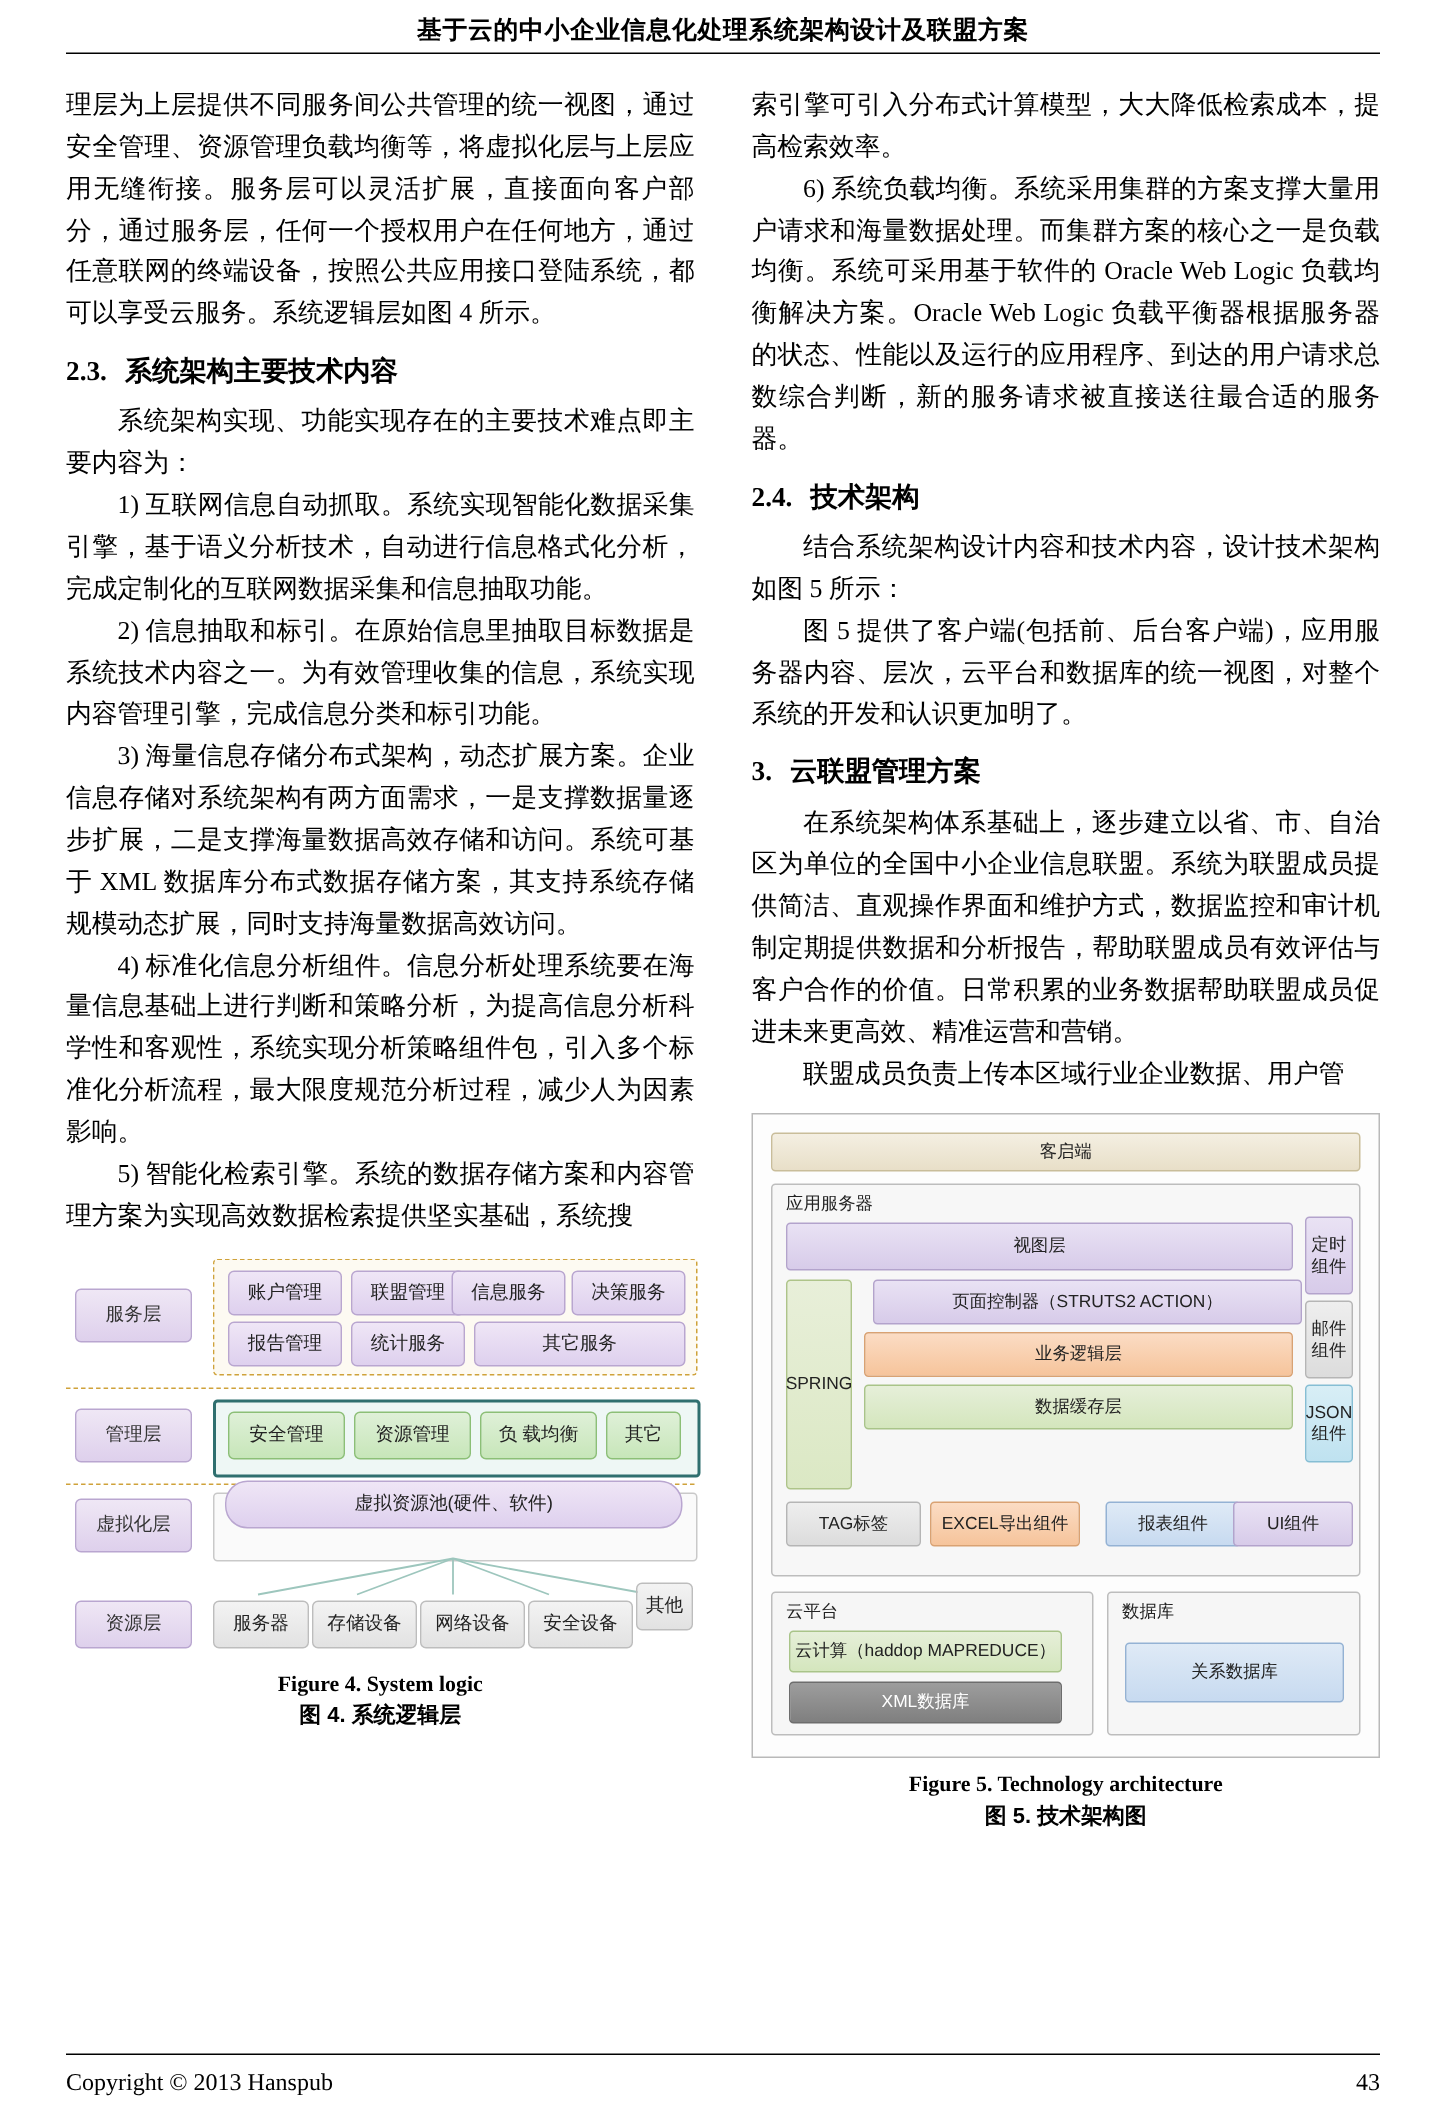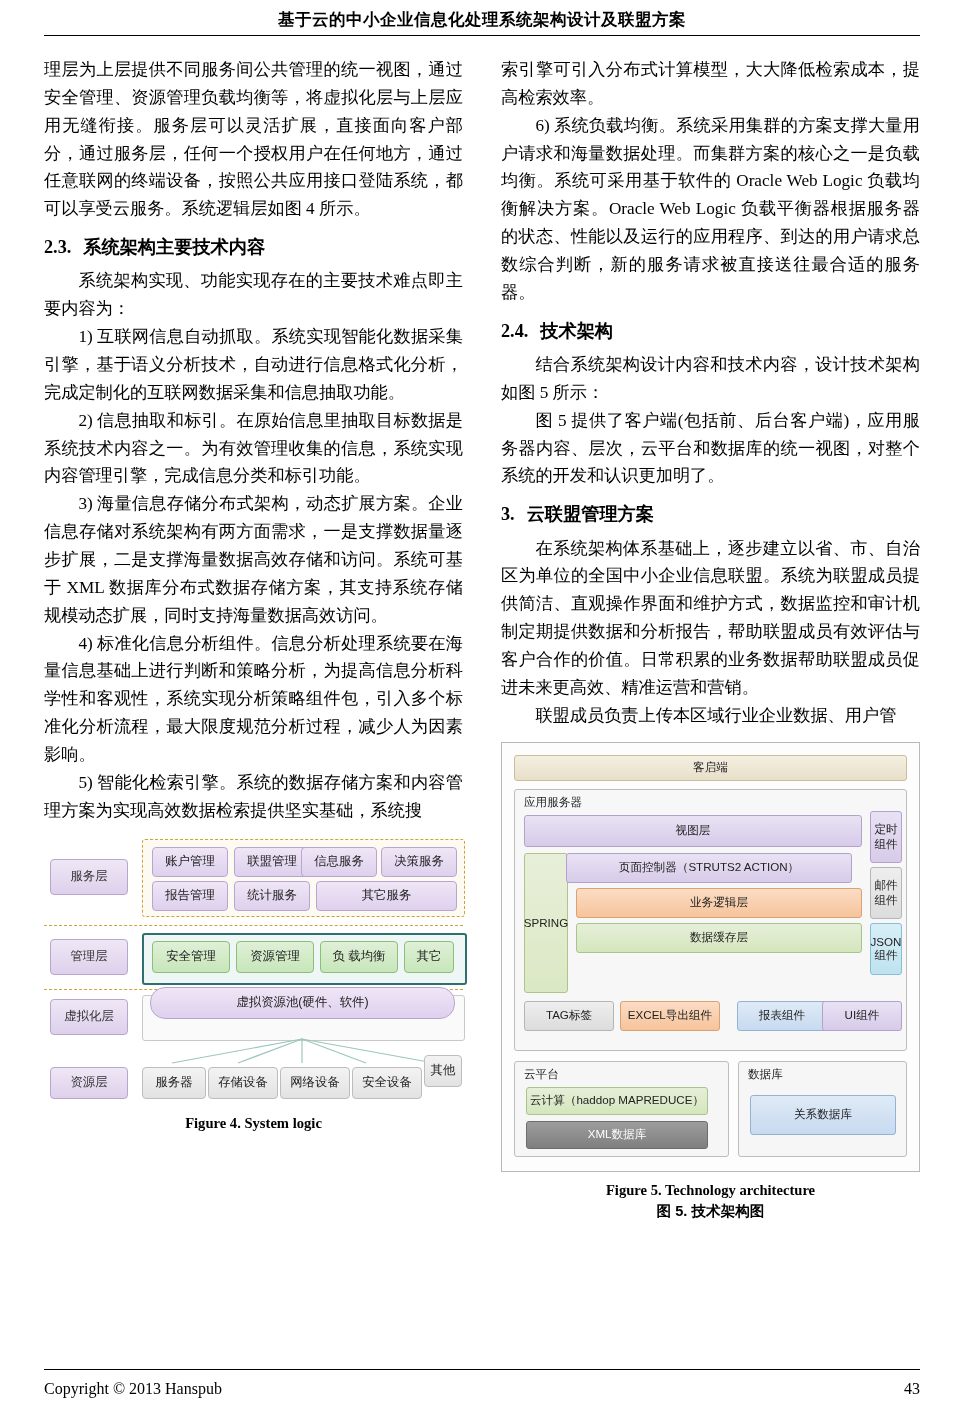--- a/index.html
+++ b/index.html
@@ -307,20 +307,21 @@
           <div class="lbl f4-left" style="left:6px; top:230px; width:78px; height:32px;">资源层</div>
           <div class="lbl f4-box-grey" style="left:98px; top:230px; width:64px; height:32px;">服务器</div>
           <div class="lbl f4-box-grey" style="left:164px; top:230px; width:70px; height:32px;">存储设备</div>
           <div class="lbl f4-box-grey" style="left:236px; top:230px; width:70px; height:32px;">网络设备</div>
           <div class="lbl f4-box-grey" style="left:308px; top:230px; width:70px; height:32px;">安全设备</div>
           <div class="lbl f4-box-grey" style="left:380px; top:218px; width:38px; height:32px;">其他</div>
         </div>
 
         <div class="figcap">
           <div>Figure 4. System logic</div>
+          <div class="cn">图 4. 系统逻辑层</div>
         </div>
       </div>
     </div>
 
     <div class="col">
       <p class="noind">索引擎可引入分布式计算模型，大大降低检索成本，提高检索效率。</p>
 
       <p class="listp">
         <span class="lnum">6)</span><span>系统负载均衡。系统采用集群的方案支撑大量用户请求和海量数据处理。而集群方案的核心之一是负载均衡。系统可采用基于软件的 Oracle Web Logic 负载均衡解决方案。Oracle Web Logic 负载平衡器根据服务器的状态、性能以及运行的应用程序、到达的用户请求总数综合判断，新的服务请求被直接送往最合适的服务器。</span>
       </p>
@@ -344,21 +345,21 @@
 
           <div class="f5box f5-client" style="left:12px; top:12px; width:393px; height:26px;">客启端</div>
 
           <div class="f5box f5-appsrv" style="left:12px; top:46px; width:393px; height:262px; display:block;"></div>
           <div class="f5-lbl" style="left:22px; top:52px;">应用服务器</div>
 
           <div class="f5box f5-purple" style="left:22px; top:72px; width:338px; height:32px;">视图层</div>
 
           <div class="f5box f5-spring" style="left:22px; top:110px; width:44px; height:140px;">SPRING</div>
 
-          <div class="f5box f5-purple" style="left:64px; top:110px; width:286px; height:30px;">页面控制器（STRUTS2 ACTION）</div>
+          <div class="f5box f5-purple" style="left:80px; top:110px; width:286px; height:30px;">页面控制器（STRUTS2 ACTION）</div>
           <div class="f5box f5-orange" style="left:74px; top:145px; width:286px; height:30px;">业务逻辑层</div>
           <div class="f5box f5-green" style="left:74px; top:180px; width:286px; height:30px;">数据缓存层</div>
 
           <div class="f5box f5-purple" style="left:368px; top:68px; width:32px; height:52px; writing-mode:horizontal-tb; padding:2px;">定时组件</div>
           <div class="f5box f5-grey" style="left:368px; top:124px; width:32px; height:52px; padding:2px;">邮件组件</div>
           <div class="f5box f5-cyan" style="left:368px; top:180px; width:32px; height:52px; padding:2px;">JSON组件</div>
 
           <div class="f5box f5-grey" style="left:22px; top:258px; width:90px; height:30px;">TAG标签</div>
           <div class="f5box f5-orange" style="left:118px; top:258px; width:100px; height:30px;">EXCEL导出组件</div>
           <div class="f5box f5-blue" style="left:235px; top:258px; width:90px; height:30px;">报表组件</div>

